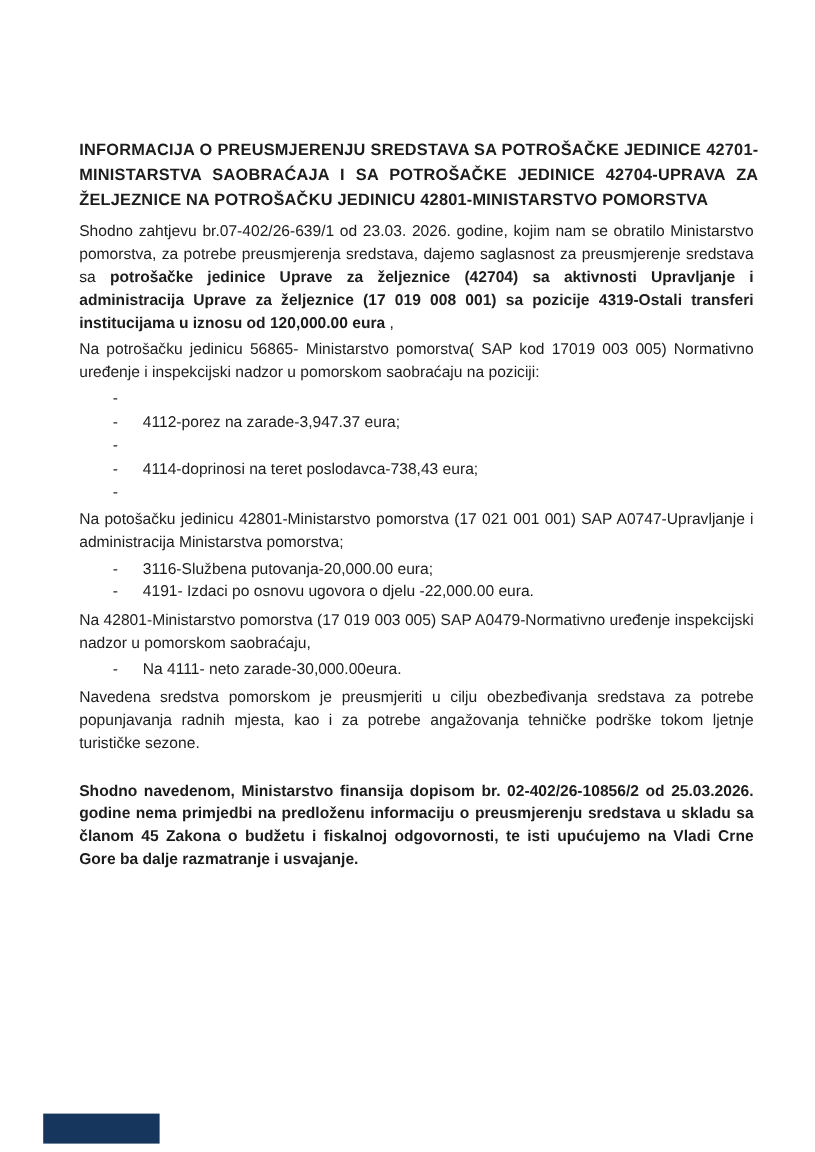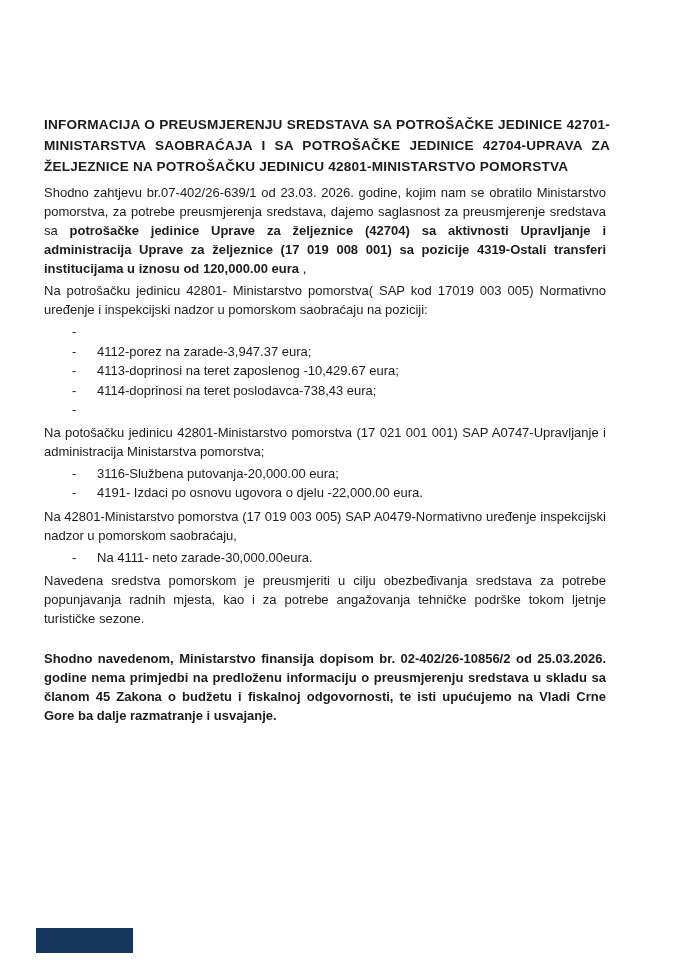--- a/index.html
+++ b/index.html
@@ -8,21 +8,21 @@
     height: 960px;
     background: #ffffff;
     position: relative;
     overflow: hidden;
     font-family: "Liberation Sans", "DejaVu Sans", sans-serif;
     color: #1c1c1c;
   }
   .page {
     position: absolute;
     top: 114px;
-    left: 44px;
+    left: 66px;
     width: 566px;
   }
   .doc-title {
     font-size: 13.6px;
     font-weight: bold;
     line-height: 21px;
     text-align: justify;
     letter-spacing: 0.2px;
     margin: 0 0 6px 0;
   }
@@ -62,33 +62,32 @@
 </style>
 </head>
 <body>
 
 <div class="page">
 
   <h1 class="doc-title">INFORMACIJA O PREUSMJERENJU SREDSTAVA SA POTROŠAČKE JEDINICE 42701-MINISTARSTVA SAOBRAĆAJA I SA POTROŠAČKE JEDINICE 42704-UPRAVA ZA ŽELJEZNICE NA POTROŠAČKU JEDINICU 42801-MINISTARSTVO POMORSTVA</h1>
 
   <p><span>Shodno zahtjevu br.07-402/26-639/1 od 23.03. 2026. godine, kojim nam se obratilo Ministarstvo pomorstva, za potrebe preusmjerenja sredstava, dajemo saglasnost za preusmjerenje sredstava sa </span><span class="bold">potrošačke jedinice Uprave za željeznice (42704) sa aktivnosti Upravljanje i administracija Uprave za željeznice (17 019 008 001) sa pozicije 4319-Ostali transferi institucijama u iznosu od  120,000.00 eura</span><span> ,</span></p>
 
-  <p class="tight">Na potrošačku jedinicu 42801- Ministarstvo pomorstva( SAP kod 17019 003 005) Normativno uređenje i inspekcijski nadzor u pomorskom saobraćaju na poziciji:</p>
+  <p class="tight">Na potrošačku jedinicu 56865- Ministarstvo pomorstva( SAP kod 17019 003 005) Normativno uređenje i inspekcijski nadzor u pomorskom saobraćaju na poziciji:</p>
 
   <ul class="dash-list">
     <li>
         <span class="dash">-</span>
       </li>
     <li>
         <span class="dash">-</span>
         <span>4112-porez na zarade-3,947.37 eura;</span>
       </li>
     <li>
         <span class="dash">-</span>
-        <span>4113-doprinosi na teret zaposlenog -10,429.67 eura;</span>
       </li>
     <li>
         <span class="dash">-</span>
         <span>4114-doprinosi na teret poslodavca-738,43 eura;</span>
       </li>
     <li>
         <span class="dash">-</span>
       </li>
   </ul>
 

